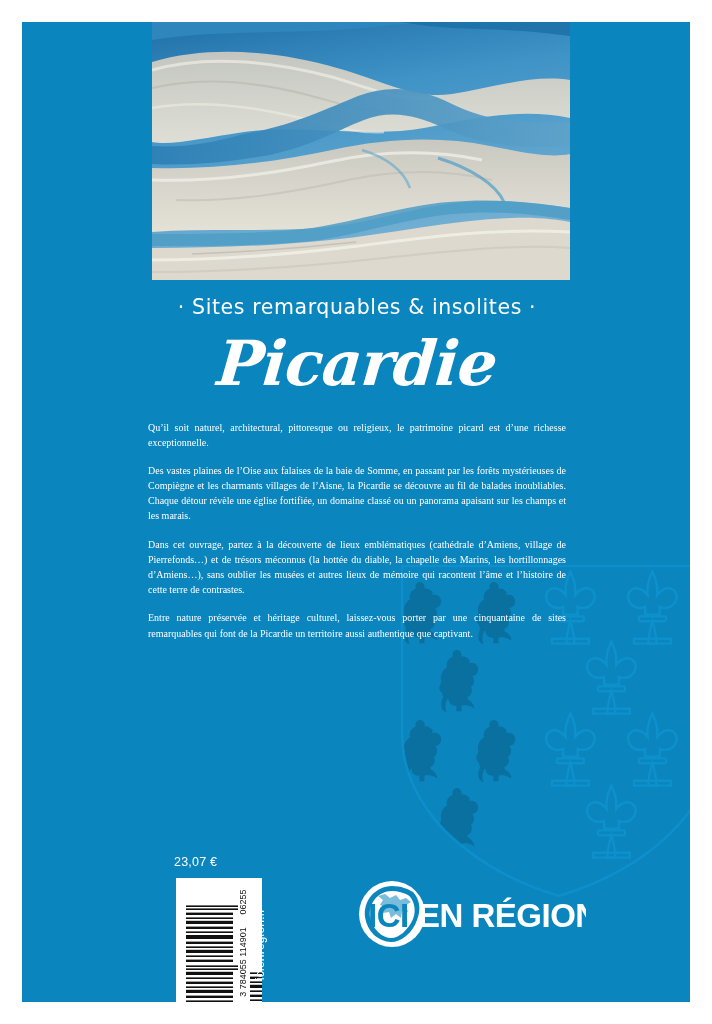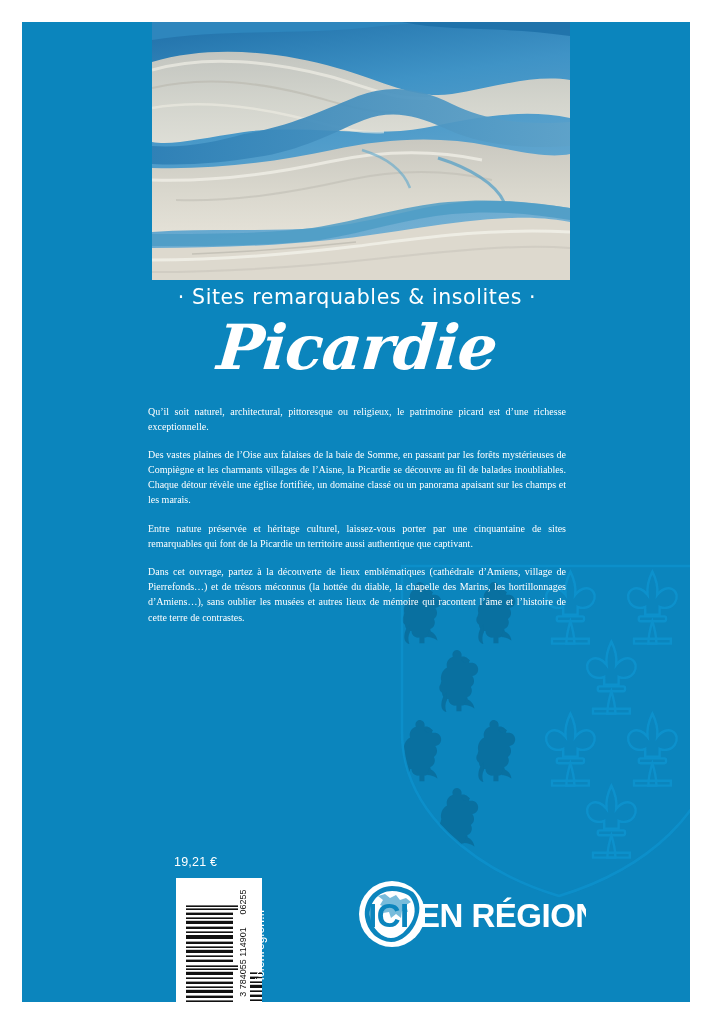--- a/index.html
+++ b/index.html
@@ -37,21 +37,21 @@
   }
   .photo svg{display:block;width:100%;height:100%;}
 
   
   .col{
     position:absolute;left:126px;top:262px;
     width:418px;
   }
 
   .subtitle{
-    margin:2px;
+    margin:12px;
     text-align:center;
     color:#ffffff;
     font-size:20.5px;
     font-weight:400;
     letter-spacing:.6px;
     font-family:"DejaVu Sans", sans-serif;
     line-height:1.1;
   }
 
   .title{
@@ -241,26 +241,26 @@
         <path d="M40 232 C96 230 150 226 204 220" fill="none" stroke="#aeaba2" stroke-width="1.4" opacity=".5"></path>
       </svg>
     </div>
 
     <div class="col">
       <p class="subtitle">· Sites remarquables &amp; insolites ·</p>
       <p class="title">Picardie</p>
       <div class="blurb">
         <p>Qu’il soit naturel, architectural, pittoresque ou religieux, le patrimoine picard est d’une richesse exceptionnelle.</p>
         <p>Des vastes plaines de l’Oise aux falaises de la baie de Somme, en passant par les forêts mystérieuses de Compiègne et les charmants villages de l’Aisne, la Picardie se découvre au fil de balades inoubliables. Chaque détour révèle une église fortifiée, un domaine classé ou un panorama apaisant sur les champs et les marais.</p>
+        <p>Dans cet ouvrage, partez à la découverte de lieux emblématiques (cathédrale d’Amiens, village de Pierrefonds…) et de trésors méconnus (la hottée du diable, la chapelle des Marins, les hortillonnages d’Amiens…), sans oublier les musées et autres lieux de mémoire qui racontent l’âme et l’histoire de cette terre de contrastes.</p>
         <p>Entre nature préservée et héritage culturel, laissez-vous porter par une cinquantaine de sites remarquables qui font de la Picardie un territoire aussi authentique que captivant.</p>
-        <p>Dans cet ouvrage, partez à la découverte de lieux emblématiques (cathédrale d’Amiens, village de Pierrefonds…) et de trésors méconnus (la hottée du diable, la chapelle des Marins, les hortillonnages d’Amiens…), sans oublier les musées et autres lieux de mémoire qui racontent l’âme et l’histoire de cette terre de contrastes.</p>
       </div>
     </div>
 
-    <div class="price">19,21 €</div>
+    <div class="price">23,07 €</div>
 
     <div class="barcode">
       <svg viewBox="0 0 86 168" xmlns="http://www.w3.org/2000/svg" aria-hidden="true">
         <rect width="86" height="168" fill="#ffffff"></rect>
         <g transform="translate(0,168) rotate(-90)" fill="#111111">
 
           <g transform="translate(12,10)">
             <rect x="0" y="0" width="1.6" height="52"></rect>
             <rect x="3.2" y="0" width="1.6" height="52"></rect>
             <rect x="8" y="0" width="3.2" height="47"></rect>

